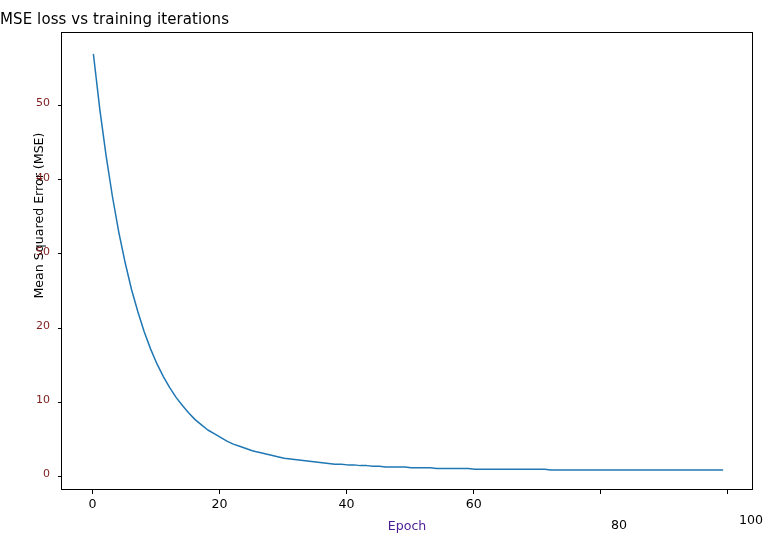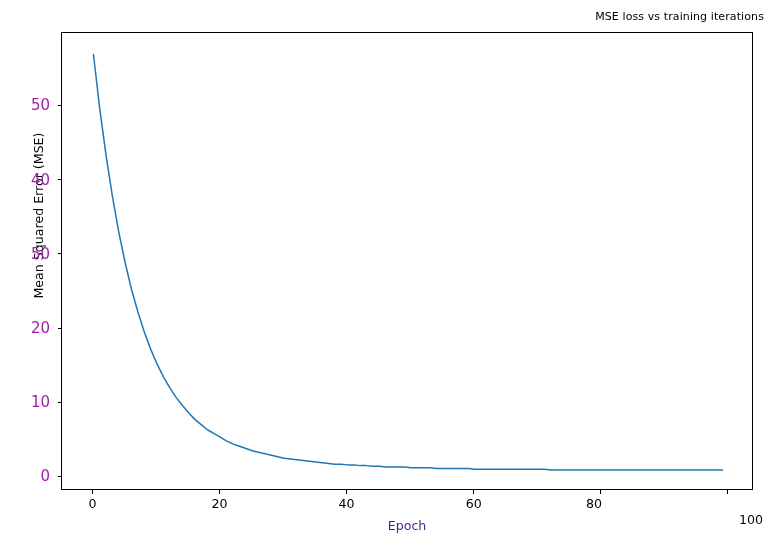--- a/index.html
+++ b/index.html
@@ -17,22 +17,22 @@
     position: relative;
     width: 764px;
     height: 547px;
     background: #ffffff;
   }
   #chart-title {
     position: absolute;
     left: 0;
     top: 10px;
     width: 764px;
-    text-align: right;
-    font-size: 11px;
+    text-align: left;
+    font-size: 15px;
     color: #000000;
     letter-spacing: 0.1px;
   }
   
   #axes {
     position: absolute;
     left: 61px;
     top: 32px;
     width: 692px;
     height: 458px;
@@ -69,22 +69,22 @@
     color: #000000;
     text-align: center;
     width: 60px;
     margin-left: -30px;
   }
   .ticklabel-y {
     position: absolute;
     left: 0px;
     width: 50px;
     text-align: right;
-    font-size: 15px;
-    color: #a21caf;
+    font-size: 11px;
+    color: #7f1d1d;
     margin-top: -9px;
   }
   #xlabel {
     position: absolute;
     left: 61px;
     width: 692px;
     top: 518px;
     text-align: center;
     font-size: 12.6px;
     color: #4c1d95;
@@ -122,21 +122,21 @@
 
 <div class="tick-x" style="left: 91.9045px;"></div>
     <div class="ticklabel-x" style="left: 92.4545px;">0</div>
     <div class="tick-x" style="left: 218.994px;"></div>
     <div class="ticklabel-x" style="left: 219.544px;">20</div>
     <div class="tick-x" style="left: 346.083px;"></div>
     <div class="ticklabel-x" style="left: 346.633px;">40</div>
     <div class="tick-x" style="left: 473.172px;"></div>
     <div class="ticklabel-x" style="left: 473.722px;">60</div>
     <div class="tick-x" style="left: 600.261px;"></div>
-    <div class="ticklabel-x" style="left: 594px;">80</div>
+    <div class="ticklabel-x" style="left: 619px; margin-top: 21px;">80</div>
     <div class="tick-x" style="left: 727.35px;"></div>
     <div class="ticklabel-x" style="left: 751px; margin-top: 16px;">100</div>
     <div class="tick-y" style="top: 475.944px;"></div>
     <div class="ticklabel-y" style="top: 476.494px;">0</div>
     <div class="tick-y" style="top: 401.738px;"></div>
     <div class="ticklabel-y" style="top: 402.288px; text-align: right;">10</div>
     <div class="tick-y" style="top: 327.532px;"></div>
     <div class="ticklabel-y" style="top: 328.082px;">20</div>
     <div class="tick-y" style="top: 253.326px;"></div>
     <div class="ticklabel-y" style="top: 253.876px;">50</div>

